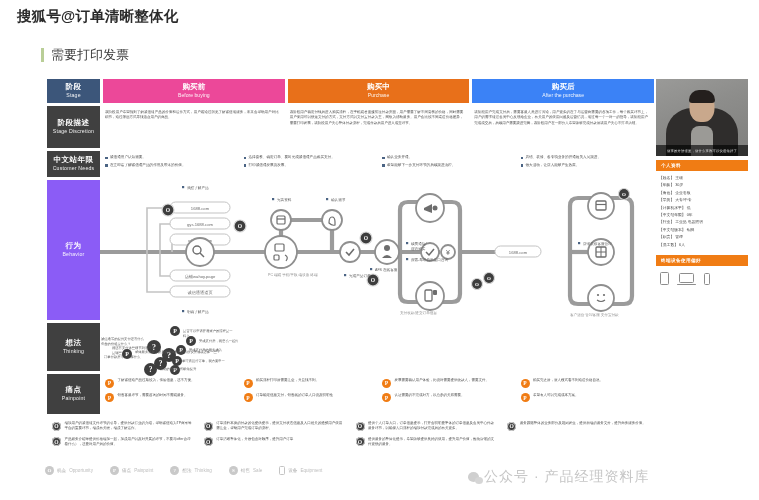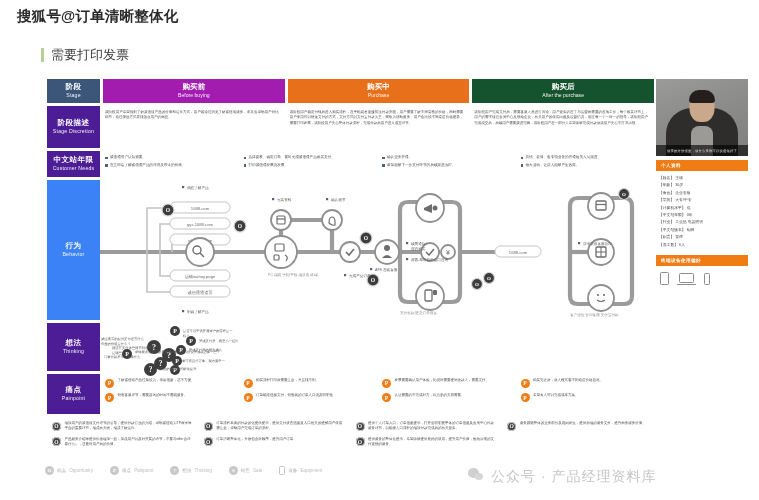--- a/index.html
+++ b/index.html
@@ -22,60 +22,60 @@
   }
 
   
   .board{
     position:absolute; left:47px; top:79px;
     width:607px; height:378px;
   }
   .row{ display:flex; width:100%; }
   .rowlabel{
     width:53px; flex:0 0 53px;
-    background:#4c1d95;
+    background:#404040;
     color:#fff; text-align:center;
     display:flex; flex-direction:column; align-items:center; justify-content:center;
     line-height:1.15;
   }
   .rowlabel .cn{ font-size:7.5px; font-weight:700; letter-spacing:.5px;}
   .rowlabel .en{ font-size:5.2px; opacity:.92; margin-top:1px; letter-spacing:.2px;}
   .rowbody{ flex:1; display:flex; }
   .cell{ flex:1; padding:4px 6px 4px 5px; }
 
   
   .hdr-row{ height:24px; margin-bottom:3px; }
   .hdr-row .rowlabel{ background:#3c567a; }
   .stage-h{
     flex:1; margin-left:3px; color:#fff;
     display:flex; flex-direction:column; align-items:center; justify-content:center;
     line-height:1.12;
   }
   .stage-h .cn{ font-size:7.6px; font-weight:700; }
   .stage-h .en{ font-size:5.1px; opacity:.93; margin-top:1px;}
-  .s-before{ background:#a21caf;text-align:right; }
+  .s-before{ background:#ec4899;text-align:right; }
   .s-purchase{ background:#e8701a; }
-  .s-after{ background:#14532d; }
+  .s-after{ background:#3b82f6; }
 
   
   .desc-row{ height:42px; margin-bottom:3px; }
   .desc-row .cell{ font-size:3.5px; line-height:1.55; color:#4a4a4a; text-align:justify; }
 
   
   .needs-row{ height:26px; margin-bottom:3px; }
   .needs-row .cell{ font-size:3.6px; line-height:1.5; color:#4a4a4a;}
   .bullet{ display:block; margin-bottom:2.5px; padding-left:5px; position:relative; }
   .bullet:before{
     content:""; position:absolute; left:0; top:1.5px;
     width:2.6px; height:2.6px; background:#4b6484;
   }
 
   
   .beh-row{ height:140px; margin-bottom:3px; }
-  .beh-row .rowlabel{ background:#3b82f6; }
+  .beh-row .rowlabel{ background:#8b5cf6; }
   .beh-body{ flex:1; position:relative; background:#fff; }
   .beh-svg{ position:absolute; inset:0; }
 
   
   .think-row{ height:48px; margin-bottom:3px; }
   .think-body{ flex:1; position:relative; }
   .think-body .cell{ position:relative; }
 
   .badge{
     position:absolute; border-radius:50%;
@@ -158,21 +158,21 @@
   .devices{ display:flex; align-items:flex-end; gap:8px; padding:6px 5px 0 4px; }
   .dev-tablet{ width:9px;height:13px;border:1.1px solid #8d8d8d;border-radius:1.5px; }
   .dev-laptop-wrap{ display:flex;flex-direction:column;align-items:center; }
   .dev-laptop{ width:15px;height:10px;border:1.1px solid #8d8d8d;border-radius:1.5px; }
   .dev-laptop-base{ width:19px;height:1.4px;background:#8d8d8d;margin-top:.8px;border-radius:1px;}
   .dev-phone{ width:6px;height:12px;border:1.1px solid #8d8d8d;border-radius:1.5px; }
 
   
   .watermark{
     position:absolute; left:468px; top:468px;
-    display:flex; align-items:flex-start; gap:7px; color:#c9c9c9;
+    display:flex; align-items:flex-end; color:#c9c9c9;
   }
   .wx{ width:16px; height:14px; position:relative; }
   .wx i{ position:absolute; border-radius:50%; background:#cfcfcf; display:block; }
   .wx i.big{ width:11px;height:9.5px;left:0;top:0;border-radius:50%; }
   .wx i.small{ width:8px;height:7px;left:7px;top:5px;border-radius:50%; background:#d6d6d6;}
   .wm-text{ font-size:14px; color:#c6c6c6; letter-spacing:1px; }
 </style>
 </head>
 <body>
 

